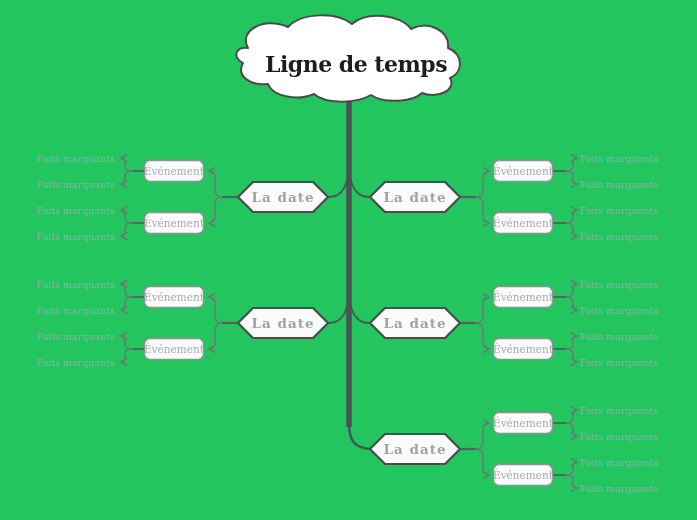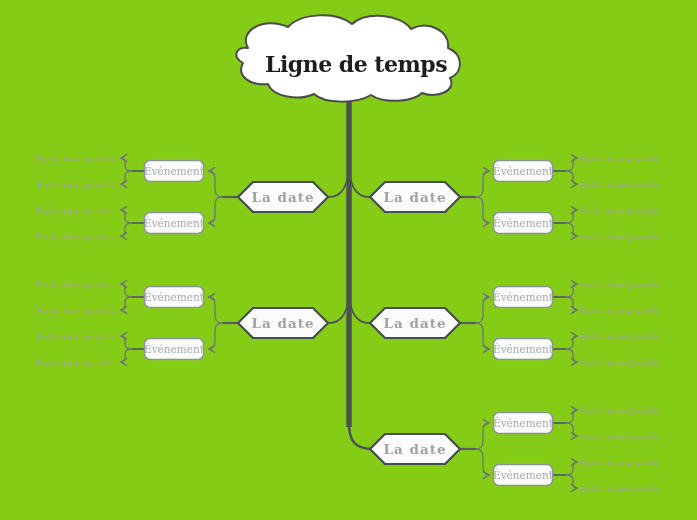--- a/index.html
+++ b/index.html
@@ -1,19 +1,19 @@
 <!DOCTYPE html>
 <html><head>
 <meta charset="utf-8">
 <style>
   html,body { margin:0; padding:0; background:#ffffff; }
   .canvas {
     position:relative;
     width:697px; height:520px;
-    background:#84cc16;
+    background:#22c55e;
     font-family:"DejaVu Serif", serif;
     overflow:hidden;
   }
   svg { display:block; }
 
   
   .branch    { stroke:#4e5658; stroke-width:2;   fill:none; stroke-linecap:round; }
   .stub      { stroke:#565e60; stroke-width:2.2; fill:none; stroke-linecap:butt; }
   .stub2     { stroke:#565e60; stroke-width:1.8; fill:none; stroke-linecap:butt; }
   .thin      { stroke:#6e7678; stroke-width:1.3; fill:none; stroke-linecap:round; }

